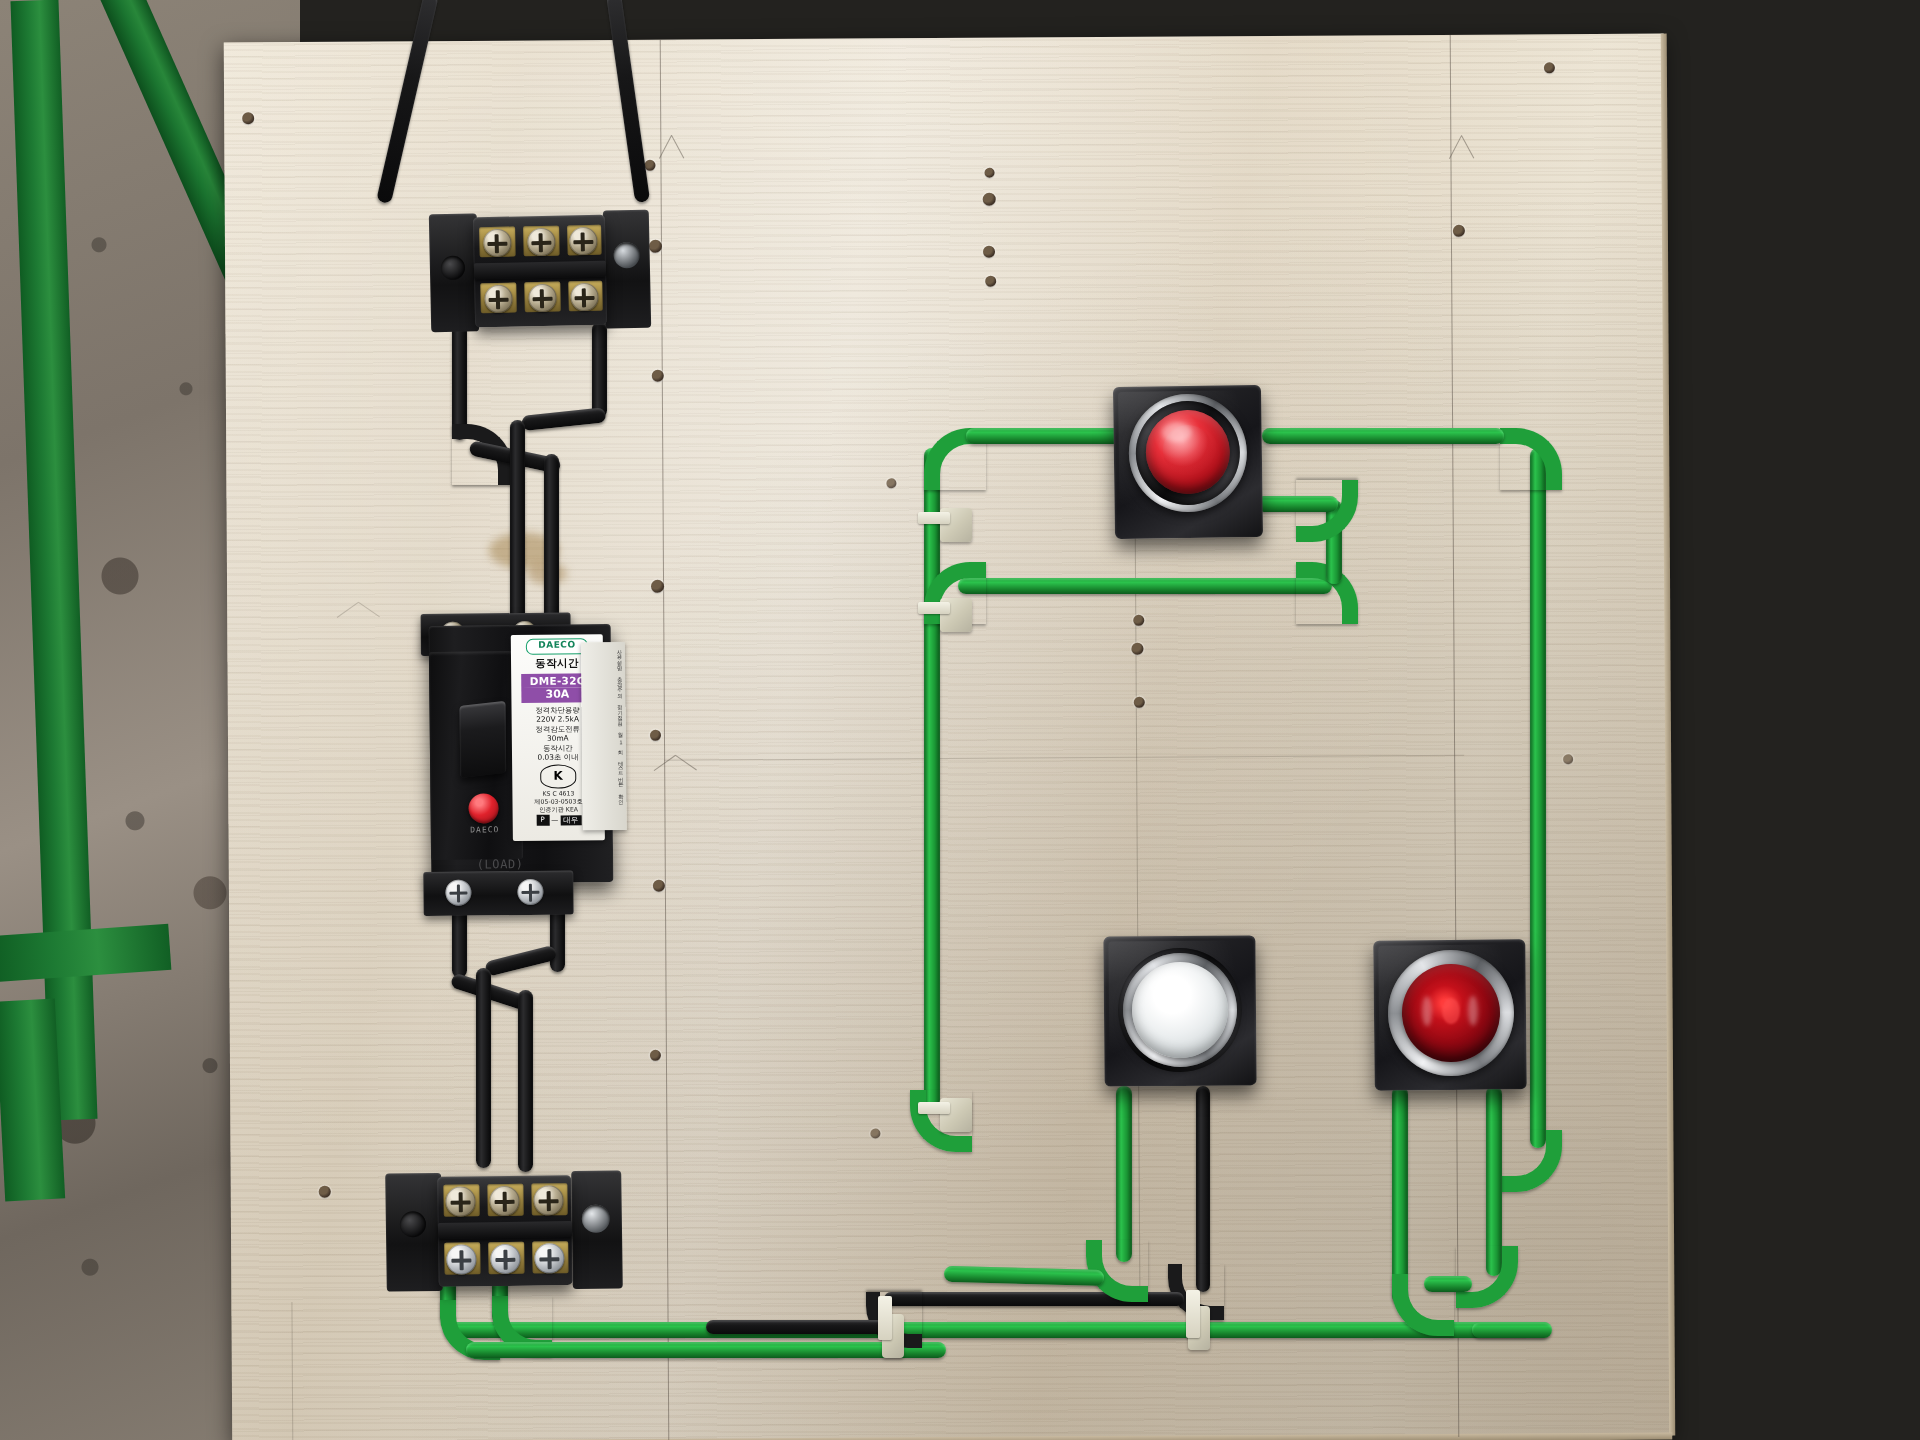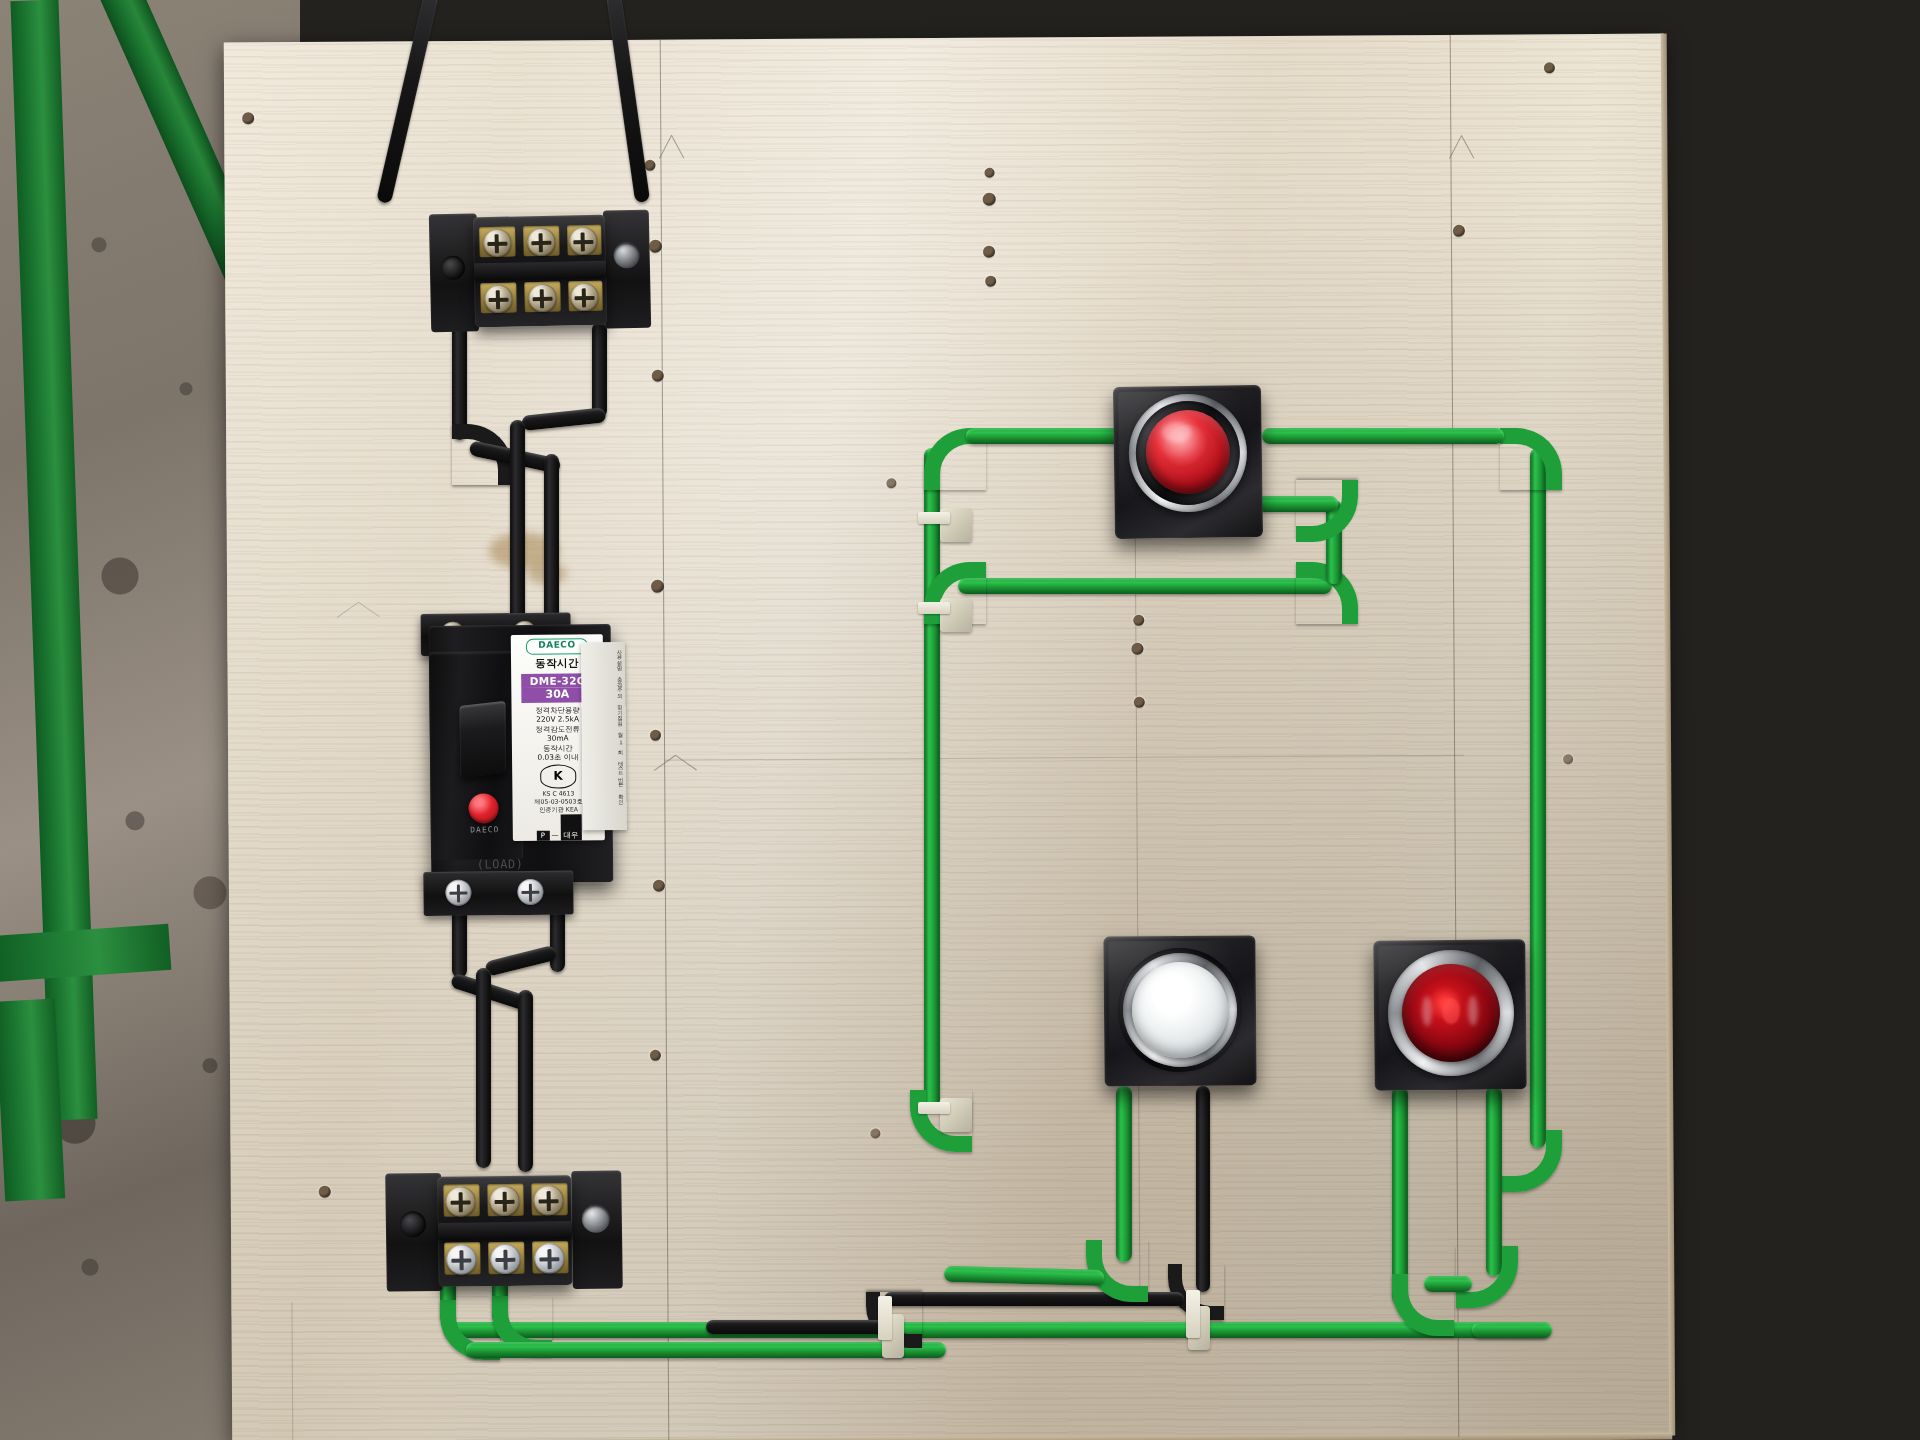--- a/index.html
+++ b/index.html
@@ -127,21 +127,21 @@
   .lbl-spec{margin-top:3px;text-align:center;font-size:7.4px;line-height:9.4px;color:#151515;}
   .lbl-kc{margin:3px auto 1px;width:34px;height:22px;border:1.6px solid #111;border-radius:50%/40%;
     position:relative;}
   .lbl-kc b{position:absolute;left:0;right:0;top:3px;text-align:center;font-size:12px;}
   .lbl-ks{text-align:center;font-size:6.2px;line-height:7.6px;color:#222;}
   .lbl-foot{display:flex;align-items:center;justify-content:center;gap:2px;margin-top:2px;}
   .lbl-foot i{display:inline-block;width:13px;height:11px;background:#111;color:#fff;
     font-style:normal;font-size:7px;text-align:center;line-height:11px;}
   .lbl-foot u{text-decoration:none;font-size:7px;color:#111;}
   .lbl-foot s{text-decoration:none;display:inline-block;background:#111;color:#fff;font-size:7.5px;
-    padding:16px 3px;}
+    padding:0 3px;}
   .brk-label2{position:absolute;left:152px;top:18px;width:44px;height:188px;
     background:linear-gradient(90deg,#efeee8,#d8d6cd);box-shadow:0 2px 4px rgba(0,0,0,.35);
     font-size:5.4px;line-height:6.6px;color:#333;padding:3px 2px;box-sizing:border-box;
     writing-mode:vertical-rl;text-orientation:upright;overflow:hidden;}
   .brk-front{position:absolute;left:0;top:26px;width:92px;height:208px;border-radius:3px;
     background:linear-gradient(95deg,#0d0d0e 0%,#1c1c1e 30%,#0f0f11 68%,#19191b 100%);
     box-shadow:inset 0 2px 3px rgba(255,255,255,.1);}
   .brk-lever{position:absolute;left:30px;top:52px;width:46px;height:72px;border-radius:4px;
     background:linear-gradient(180deg,#39393c 0%,#1b1b1d 35%,#0d0d0e 100%);
     box-shadow:0 4px 7px rgba(0,0,0,.62), inset 0 2px 2px rgba(255,255,255,.18);

